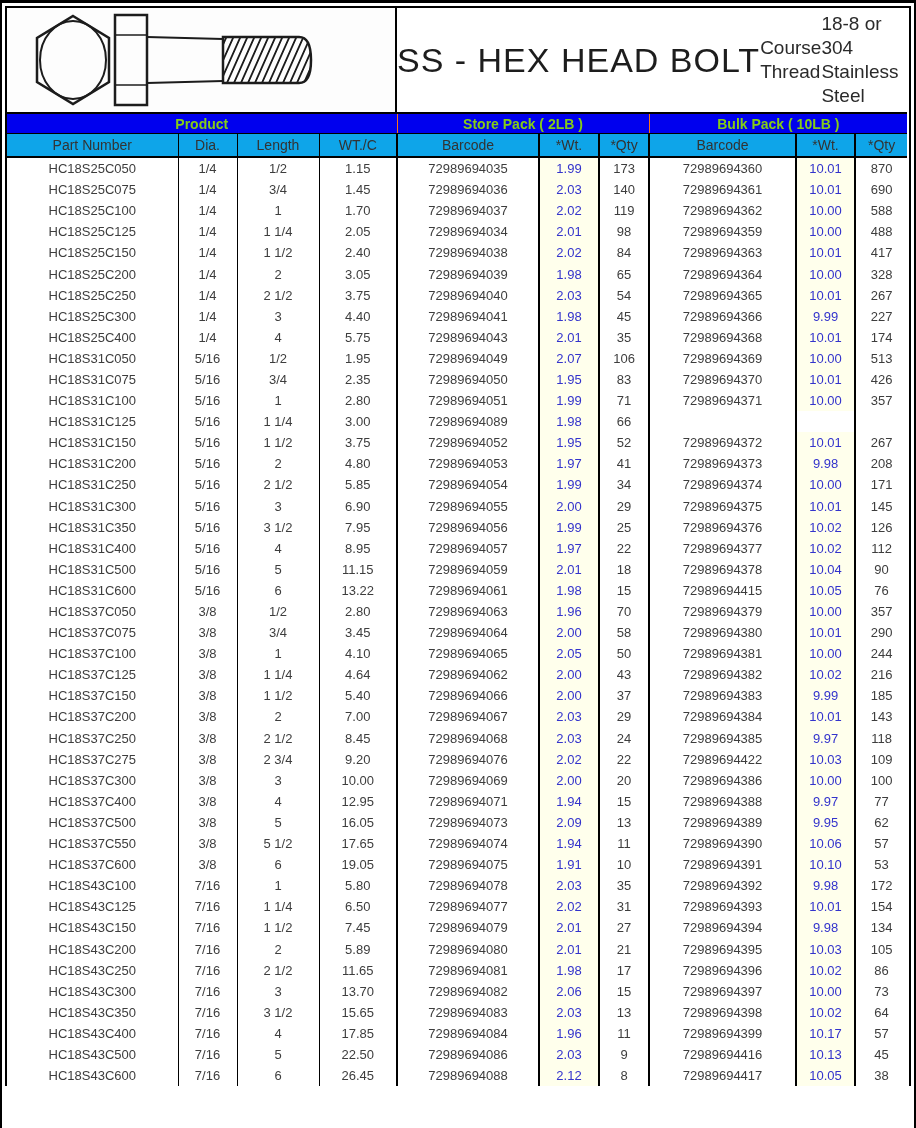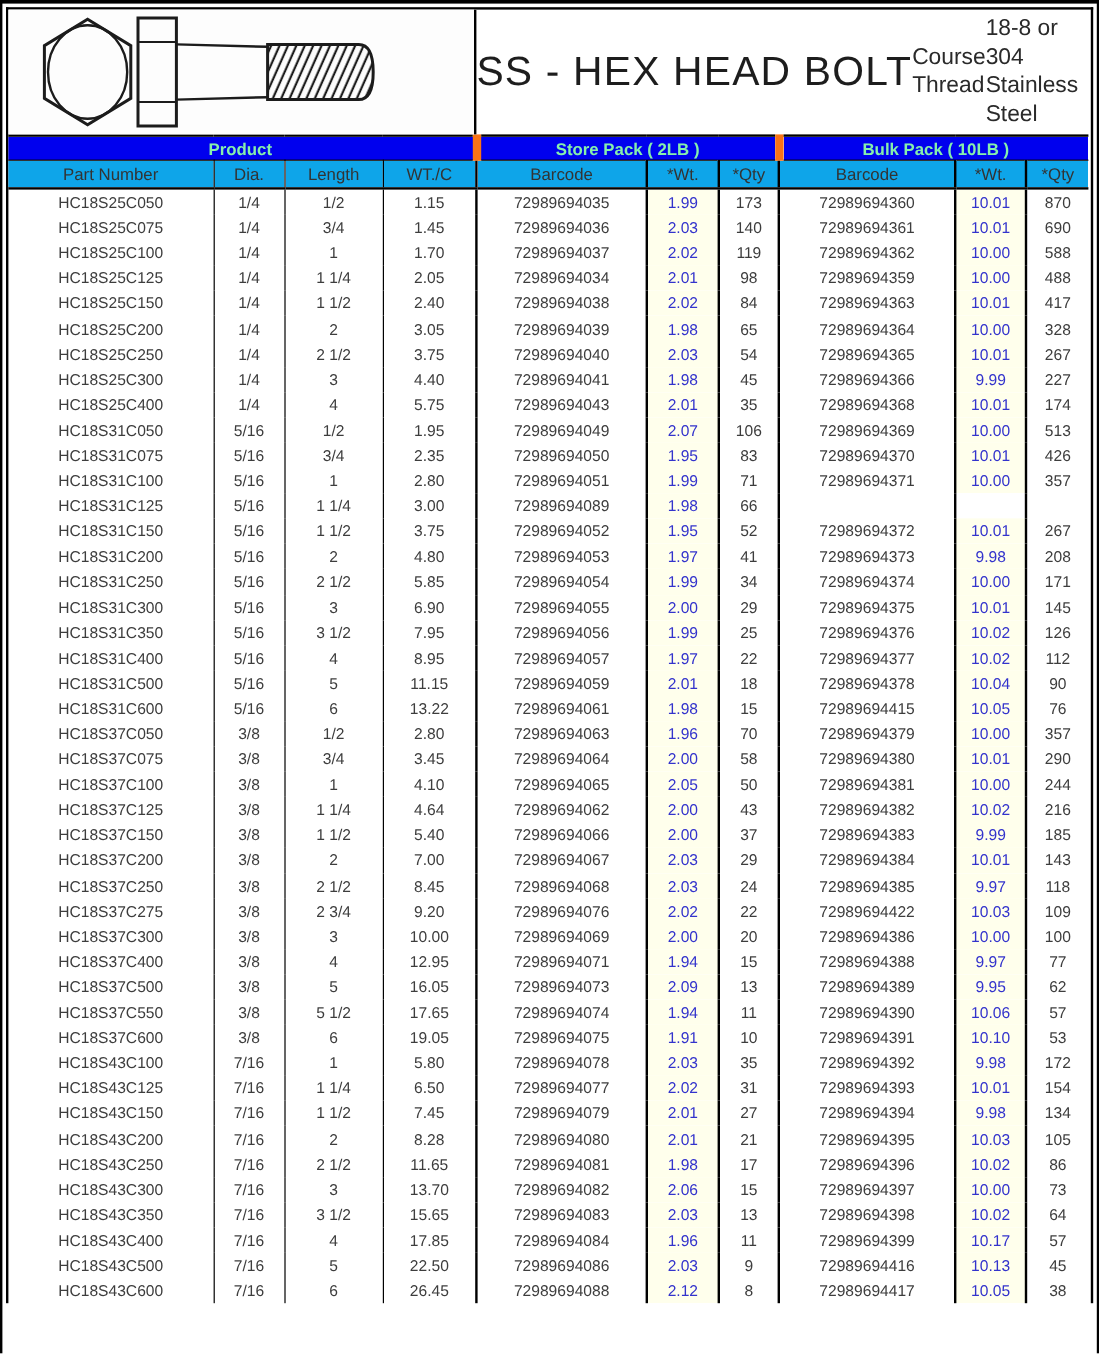--- a/index.html
+++ b/index.html
@@ -19,24 +19,24 @@
   .bolt-box{width:390px;box-sizing:border-box;border-right:2px solid #000;
     display:flex;align-items:center;justify-content:center;background:#fdfdfd;}
   .title-box{flex:1;display:flex;flex-direction:row;align-items:center;justify-content:center;}
   .main-title{font-size:34px;line-height:38px;color:#1d1d1d;letter-spacing:1px;white-space:nowrap;}
   .subtitle{font-size:19px;line-height:24px;color:#2a2a2a;}
   
   table.spec{border-collapse:collapse;table-layout:fixed;width:900px;}
   th,td{padding:0;margin:0;overflow:hidden;white-space:nowrap;text-align:center;}
   
   .group-row th{
-    background:var(--blue_bar,#0000EE);color:#86efac;font-weight:bold;font-size:14px;height:19px;
+    background:var(--blue_bar,#0000EE);color:#84cc16;font-weight:bold;font-size:14px;height:19px;
     border-top:2px solid #000;border-bottom:1px solid #000;
   }
-  .group-row th.gsep{border-left:7px solid #f97316;}
+  .group-row th.gsep{border-left:1px solid #f97316;}
   
   .col-head th{
     font-weight:normal;font-size:14px;color:#333;height:22px;background:#0ea5e9;
     border-bottom:2px solid #000;
   }
   
   .v1{border-left:1px solid #000;}
   .v2{border-left:2px solid #000;}
   
   tbody td{height:21.1px;font-size:13px;color:#3d3d3d;line-height:21px;}
@@ -553,21 +553,21 @@
             <td class="v2 wt-filled">2.01</td>
             <td class="v2">27</td>
             <td class="v2">72989694394</td>
             <td class="v2 wt-filled">9.98</td>
             <td class="v2">134</td>
           </tr>
           <tr>
             <td class="">HC18S43C200</td>
             <td class="v1">7/16</td>
             <td class="v1">2</td>
-            <td class="v1">8.28</td>
+            <td class="v1">5.89</td>
             <td class="v2">72989694080</td>
             <td class="v2 wt-filled">2.01</td>
             <td class="v2">21</td>
             <td class="v2">72989694395</td>
             <td class="v2 wt-filled">10.03</td>
             <td class="v2">105</td>
           </tr>
           <tr>
             <td class="">HC18S43C250</td>
             <td class="v1">7/16</td>

